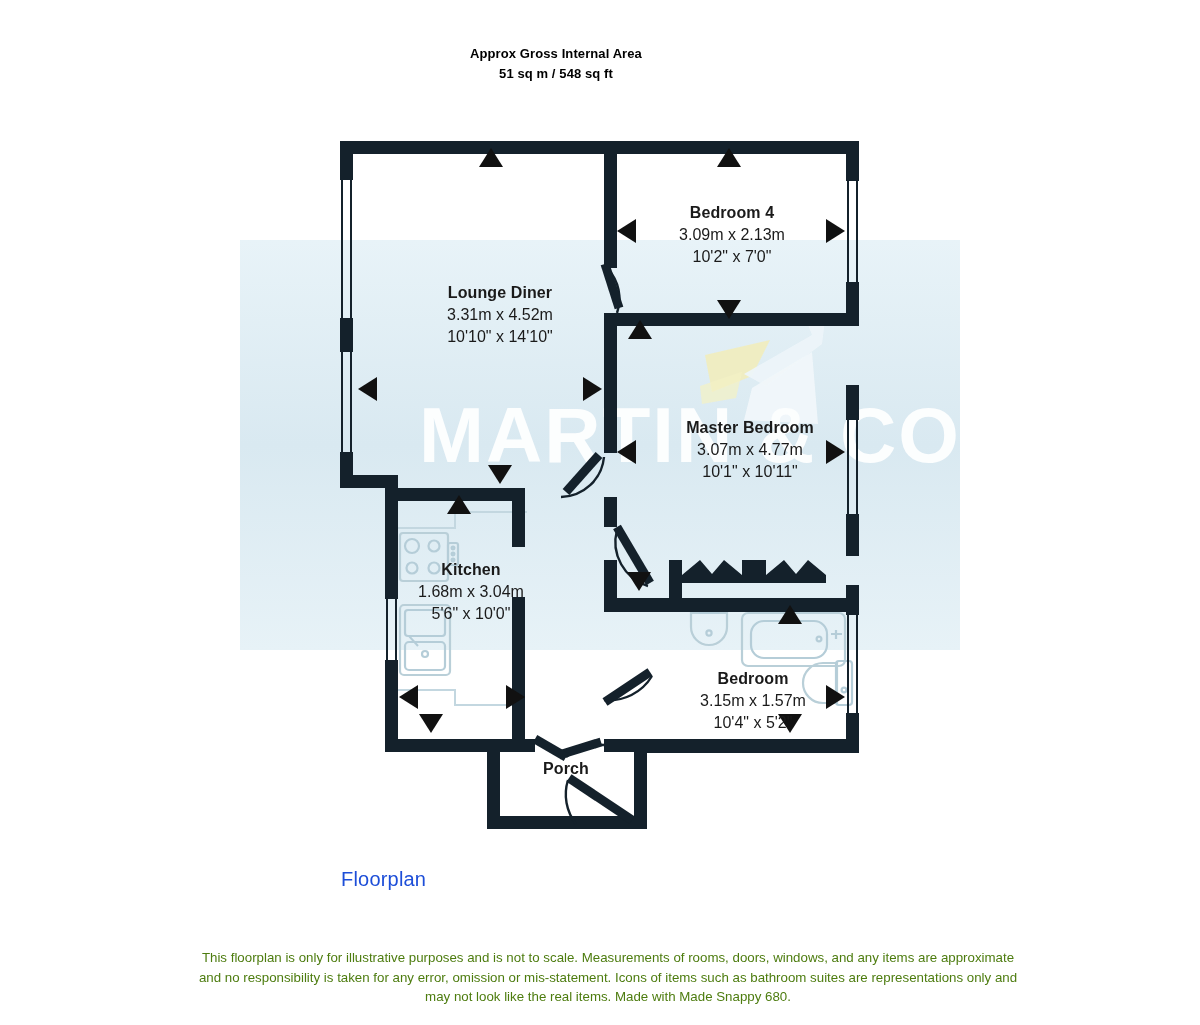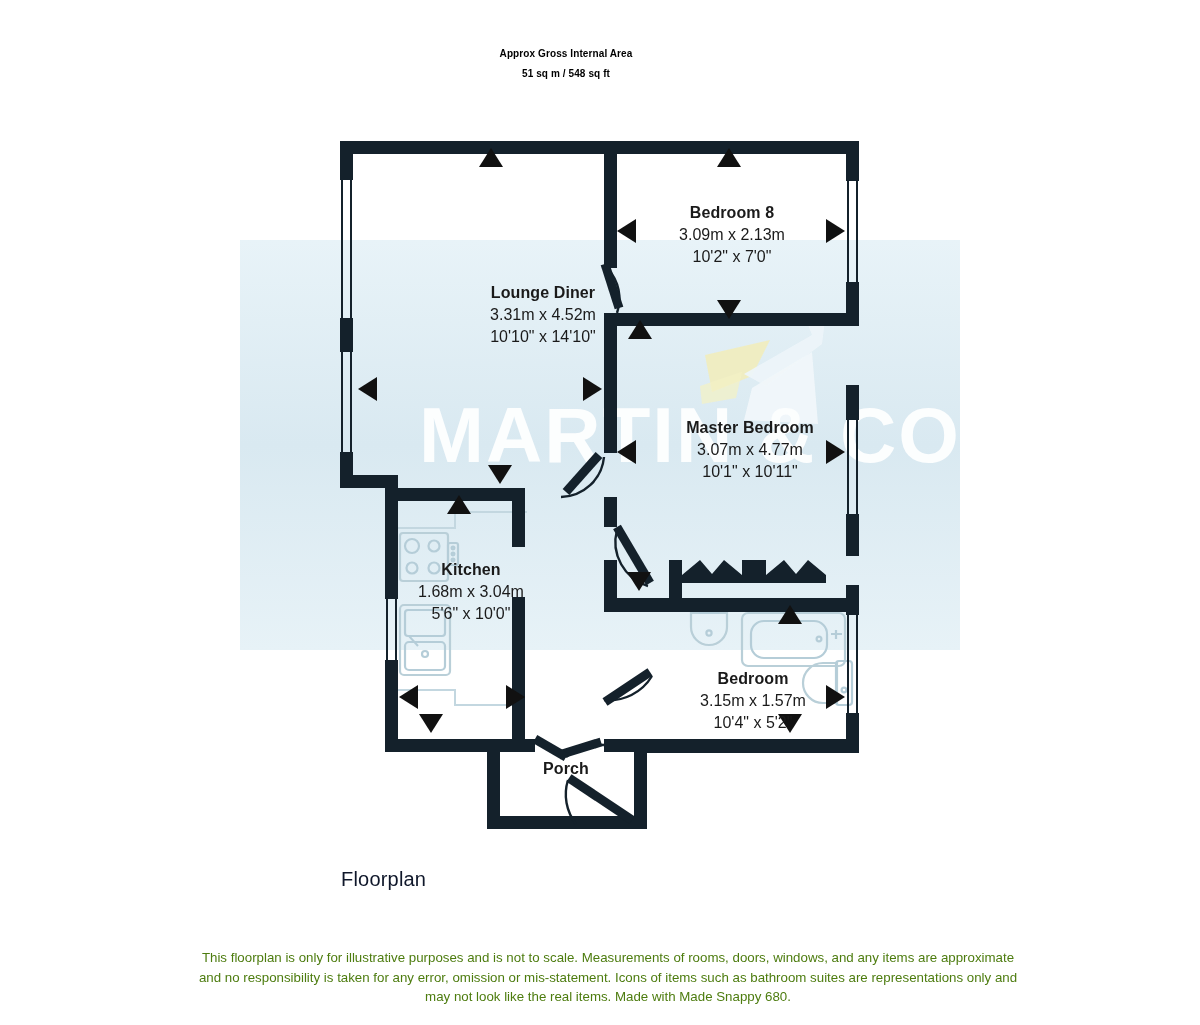--- a/index.html
+++ b/index.html
@@ -5,50 +5,50 @@
   html,body{margin:0;padding:0;background:#ffffff;}
   body{
     width:1200px;height:1025px;position:relative;overflow:hidden;
     font-family:"Liberation Sans", sans-serif;
     color:#111;
   }
   .page{position:absolute;inset:0;}
 
   
   .header{
-    position:absolute;top:44px;left:10px;width:1112px;text-align:center;
-    font-size:10px;font-weight:bold;line-height:20px;letter-spacing:.1px;
+    position:absolute;top:44px;left:0;width:1112px;text-align:center;
+    font-size:13px;font-weight:bold;line-height:20px;letter-spacing:.1px;
     color:#000;
   }
   .header div{white-space:nowrap;}
 
   
   .stage{position:absolute;left:0;top:0;width:1200px;height:889px;}
   .stage svg{display:block;}
 
   
   .rlabel{
     position:absolute;text-align:center;line-height:22px;
     color:#1a1a1a;white-space:nowrap;
   }
   .rlabel .nm{font-size:16px;font-weight:bold;letter-spacing:.1px;}
   .rlabel .d1, .rlabel .d2{font-size:16px;font-weight:normal;}
 
-  .lab-lounge{left:443px;top:282px;width:200px;}
+  .lab-lounge{left:400px;top:282px;width:200px;}
   .lab-bed2  {left:632px;top:202px;width:200px;}
   .lab-master{left:630px;top:417px;width:240px;}
   .lab-kitch {left:385px;top:559px;width:172px;}
   .lab-bath  {left:648px;top:668px;width:210px;}
   .lab-porch {left:496px;top:758px;width:140px;}
   .lab-porch .nm{font-size:16px;}
 
   
   .floorplan-title{
     position:absolute;left:341px;top:868px;
-    font-size:20px;font-weight:normal;color:#0f172a;letter-spacing:.2px;
+    font-size:20px;font-weight:normal;color:#1d4ed8;letter-spacing:.2px;
   }
   .disclaimer{
     position:absolute;left:8px;top:948px;width:1200px;text-align:center;
     font-size:13.3px;line-height:19.5px;color:#4d7c0f;
   }
   .disclaimer span{display:block;white-space:nowrap;}
 </style>
 </head>
 <body>
 
@@ -290,21 +290,21 @@
     </svg>
   </div>
 
   <div class="rlabel lab-lounge">
     <div class="nm">Lounge Diner</div>
     <div class="d1">3.31m x 4.52m</div>
     <div class="d2">10'10" x 14'10"</div>
   </div>
 
   <div class="rlabel lab-bed2">
-    <div class="nm">Bedroom 8</div>
+    <div class="nm">Bedroom 4</div>
     <div class="d1">3.09m x 2.13m</div>
     <div class="d2">10'2" x 7'0"</div>
   </div>
 
   <div class="rlabel lab-master">
     <div class="nm">Master Bedroom</div>
     <div class="d1">3.07m x 4.77m</div>
     <div class="d2">10'1" x 10'11"</div>
   </div>
 

